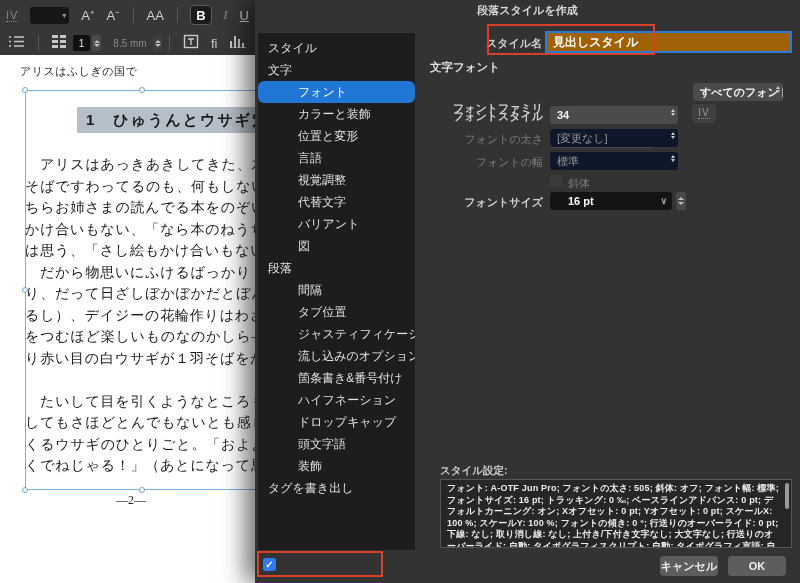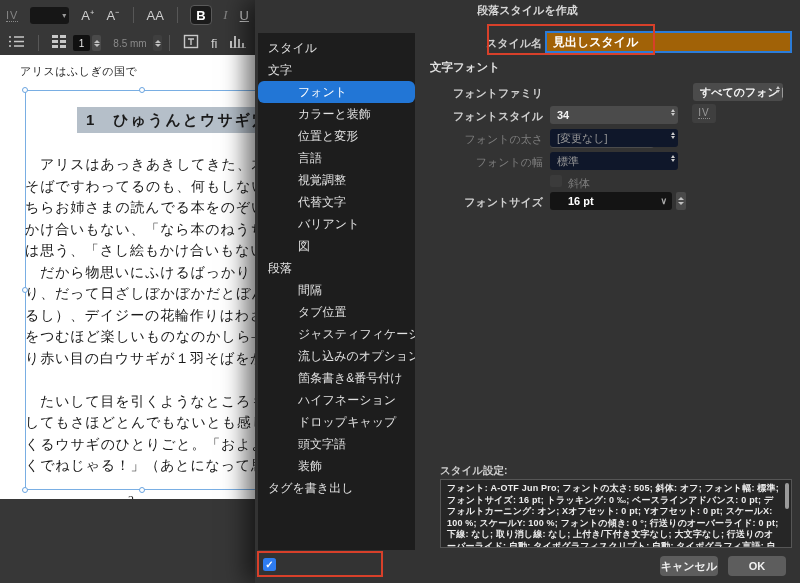--- a/index.html
+++ b/index.html
@@ -26,21 +26,21 @@
   .tinput { height:16px; background:#101010; border-radius:2px; color:#e8e8e8; font-size:10px;
             display:flex; align-items:center; justify-content:center; }
   .tinput.dim { background:transparent; color:#8a8a8a; }
   .stepper { width:9px; height:16px; background:#4a4a4a; border-radius:2px; margin-left:2px;
              display:flex; flex-direction:column; align-items:center; justify-content:center; gap:1px; }
   .stepper.dim { background:#3f3f3f; }
   .tri-u { width:0; height:0; border-left:3px solid transparent; border-right:3px solid transparent; border-bottom:3px solid #c0c0c0; }
   .tri-d { width:0; height:0; border-left:3px solid transparent; border-right:3px solid transparent; border-top:3px solid #c0c0c0; }
 
   
-  .document { position:absolute; left:0; top:55px; width:255px; height:444px; background:#ffffff; overflow:hidden; }
+  .document { position:absolute; left:0; top:55px; width:255px; height:528px; background:#ffffff; overflow:hidden; }
   .run-head { position:absolute; left:20px; top:9px; font-size:11px; color:#222; letter-spacing:0.5px; }
   .tframe { position:absolute; left:25px; top:35px; width:244px; height:400px; border:1px solid #79aee3; }
   .handle { position:absolute; width:6px; height:6px; background:#fff; border:1px solid #6aa4e0; border-radius:50%; }
   .heading-sel { position:absolute; left:77px; top:52px; width:178px; height:26px; background:#b5bfc9;
                  display:flex; align-items:center; }
   .heading-sel span { font-size:15px; font-weight:bold; color:#1b1b1b; letter-spacing:2px; padding-left:9px; white-space:nowrap; }
   .bodytext { position:absolute; left:25px; top:101px; width:232px; }
   .bline { height:21.5px; font-family:"Liberation Serif", serif; font-size:14px; color:#1a1a1a;
            letter-spacing:0.8px; white-space:nowrap; overflow:hidden; }
   .bline.indent { padding-left:15px; }
@@ -229,21 +229,21 @@
         <div class="sb-item lv1">箇条書き&amp;番号付け</div>
         <div class="sb-item lv1">ハイフネーション</div>
         <div class="sb-item lv1">ドロップキャップ</div>
         <div class="sb-item lv1">頭文字語</div>
         <div class="sb-item lv1">装飾</div>
         <div class="sb-item lv0">タグを書き出し</div>
       </div>
 
     <div class="section-head">文字フォント</div>
 
-    <div class="flabel" style="top:86px;font-family:Liberation Serif, serif;">フォントファミリ</div>
+    <div class="flabel" style="top:101px;font-family:Liberation Serif, serif;">フォントファミリ</div>
     <div class="dd" style="left:295px; top:93px; width:104px;margin-top:37px;">
       <span>A-OTF じゅん Pro</span>
       <span class="ud">
           <span class="mini-tri-u"></span>
           <span class="mini-tri-d"></span>
         </span>
     </div>
     <div class="dd" style="left:438px; top:83px; width:90px;">
       <span>すべてのフォント</span>
       <span class="ud">

